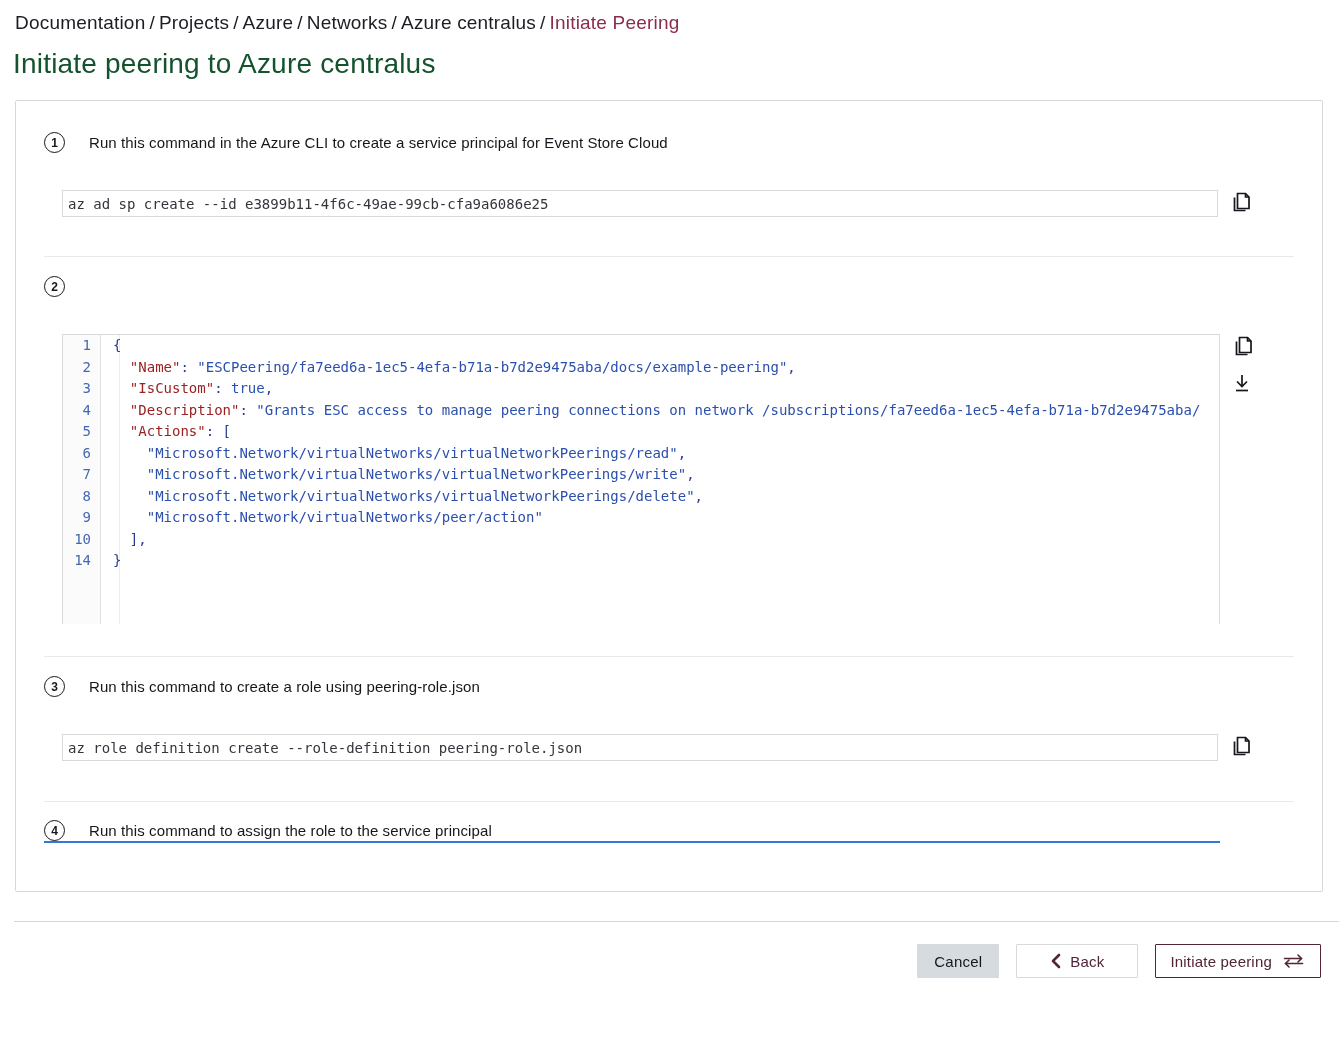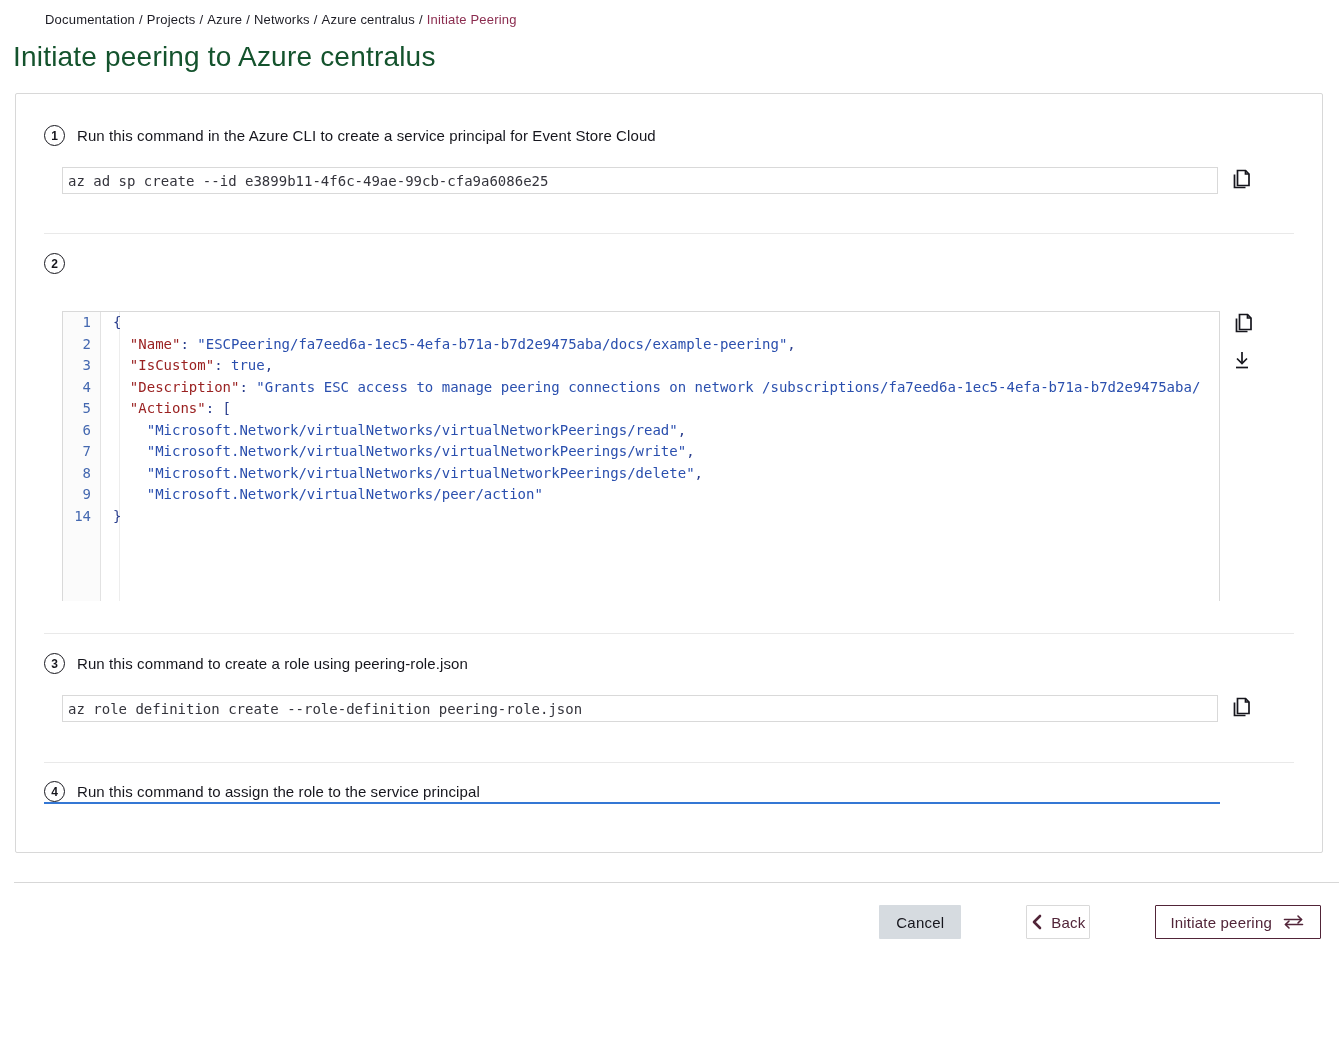--- a/index.html
+++ b/index.html
@@ -4,37 +4,37 @@
 <style>
   * { margin: 0; padding: 0; box-sizing: border-box; }
   html, body { background: #ffffff; }
   body {
     width: 1339px; min-height: 1057px;
     font-family: "Liberation Sans", sans-serif;
     color: #16161d;
     position: relative;
   }
   
-  .breadcrumb { padding: 12px 0 0 15px; font-size: 13px; letter-spacing: .2px; color: #1c1c24; margin-left: 30px; }
+  .breadcrumb { padding: 12px 0 0 15px; font-size: 19px; letter-spacing: .2px; color: #1c1c24; }
   .breadcrumb .crumb { cursor: pointer; }
   .breadcrumb .sep { margin: 0 4px; color: #1c1c24; }
   .breadcrumb .crumb.active { color: #8b2c4f; cursor: default; }
   
   .title { margin: 13px 0 0 13px; font-size: 28px; line-height: 33px; font-weight: 500; color: #14532d; letter-spacing: .2px; }
   
   .card { margin: 20px 16px 0 15px; width: 1308px; border: 1px solid #d8d8d8; border-radius: 2px; background: #fff; padding-bottom: 48px; }
   .step-header { display: flex; align-items: center; gap: 12px; padding-left: 28px; }
   .step-num {
     width: 21px; height: 21px; flex: 0 0 21px; border: 1.5px solid #16161d; border-radius: 50%;
     display: inline-flex; align-items: center; justify-content: center;
     font-size: 12px; font-weight: 600; color: #16161d;
   }
-  .step-text { font-size: 15px; line-height: 21px; color: #16161d; letter-spacing: .1px; }
+  .step-text { font-size: 15px; line-height: 21px; color: #16161d; letter-spacing: .1px; margin-left: 12px; }
   .mt31 { margin-top: 31px; } .mt19 { margin-top: 19px; } .mt18 { margin-top: 18px; }
-  .code-row { display: flex; align-items: flex-start; margin: 21px 0 0 46px; }
+  .code-row { display: flex; align-items: flex-start; margin: 37px 0 0 46px; }
   .code-input {
     width: 1156px; height: 27px; border: 1px solid #d9d9d9; background: #fff; border-radius: 0;
     font-family: "DejaVu Sans Mono", monospace; font-size: 14px; color: #34343c;
     padding: 0 5px; outline: none;
   }
   .icon-btn { background: none; border: none; cursor: pointer; padding: 0; margin-left: 11px; height: 24px; }
   .divider { border: none; border-top: 1px solid #e9e9e9; margin: 0 28px; }
   .divider.d1 { margin-top: 39px; } .divider.d2 { margin-top: 32px; } .divider.d3 { margin-top: 40px; }
   
   .editor-row { display: flex; align-items: flex-start; margin: 37px 0 0 46px; }
@@ -54,23 +54,23 @@
   .tok-punc { color: #283c8c; }
   .tok-bracket { color: #283c8c; }
   .tok-bracketmatch { color: #2f9e44; }
   .editor-icons { display: flex; flex-direction: column; gap: 13px; margin-left: 11px; }
   .editor-icons .icon-btn { margin-left: 0; }
   
   .focus-line { height: 2px; width: 1176px; margin-left: 28px; background: #3477d4; }
   
   .footer-divider { border: none; border-top: 1px solid #d7d7d7; margin: 29px 0 0 14px; }
   .footer { display: flex; justify-content: flex-end; align-items: center; gap: 17px; margin-top: 22px; padding-right: 18px; }
-  .btn { height: 34px; font-family: "Liberation Sans", sans-serif; font-size: 15px; letter-spacing: .2px; cursor: pointer; display: inline-flex; align-items: center; justify-content: center; gap: 9px; border-radius: 1px; margin-left: 48px; }
+  .btn { height: 34px; font-family: "Liberation Sans", sans-serif; font-size: 15px; letter-spacing: .2px; cursor: pointer; display: inline-flex; align-items: center; justify-content: center; gap: 9px; border-radius: 1px; }
   .btn-cancel { background: #d6dbe0; border: none; color: #16161d; padding: 0 17px; }
-  .btn-back { background: #fff; border: 1px solid #d9d9d9; color: #512438; padding: 0 4px; }
+  .btn-back { background: #fff; border: 1px solid #d9d9d9; color: #512438; padding: 0 33px; }
   .btn-initiate { background: #fff; border: 1.5px solid #512438; color: #512438; padding: 0 14px; }
   .svg-icon { display: block; }
 </style>
 </head>
 <body>
 
 <div class="page">
 
   <nav class="breadcrumb">
     <span class="crumb">Documentation</span><span class="sep">/</span><span class="crumb">Projects</span><span class="sep">/</span><span class="crumb">Azure</span><span class="sep">/</span><span class="crumb">Networks</span><span class="sep">/</span><span class="crumb">Azure centralus</span><span class="sep">/</span><span class="crumb active">Initiate Peering</span>
@@ -132,20 +132,24 @@
               <span class="cm-gutter-num">7</span>
               <span class="cm-content"><span class="tok-plain">    </span><span class="tok-value">"Microsoft.Network/virtualNetworks/virtualNetworkPeerings/write"</span><span class="tok-punc">,</span></span>
             </div>
             <div class="cm-line">
               <span class="cm-gutter-num">8</span>
               <span class="cm-content"><span class="tok-plain">    </span><span class="tok-value">"Microsoft.Network/virtualNetworks/virtualNetworkPeerings/delete"</span><span class="tok-punc">,</span></span>
             </div>
             <div class="cm-line">
               <span class="cm-gutter-num">9</span>
               <span class="cm-content"><span class="tok-plain">    </span><span class="tok-value">"Microsoft.Network/virtualNetworks/peer/action"</span></span>
+            </div>
+            <div class="cm-line">
+              <span class="cm-gutter-num">10</span>
+              <span class="cm-content"><span class="tok-plain">  </span><span class="tok-bracket">]</span><span class="tok-punc">,</span></span>
             </div>
             <div class="cm-line">
               <span class="cm-gutter-num">14</span>
               <span class="cm-content"><span class="tok-bracket">}</span></span>
             </div>
           </div>
       </div>
       <div class="editor-icons">
         <button class="icon-btn">
           <svg class="svg-icon" width="23" height="24" viewBox="0 0 23 24">

